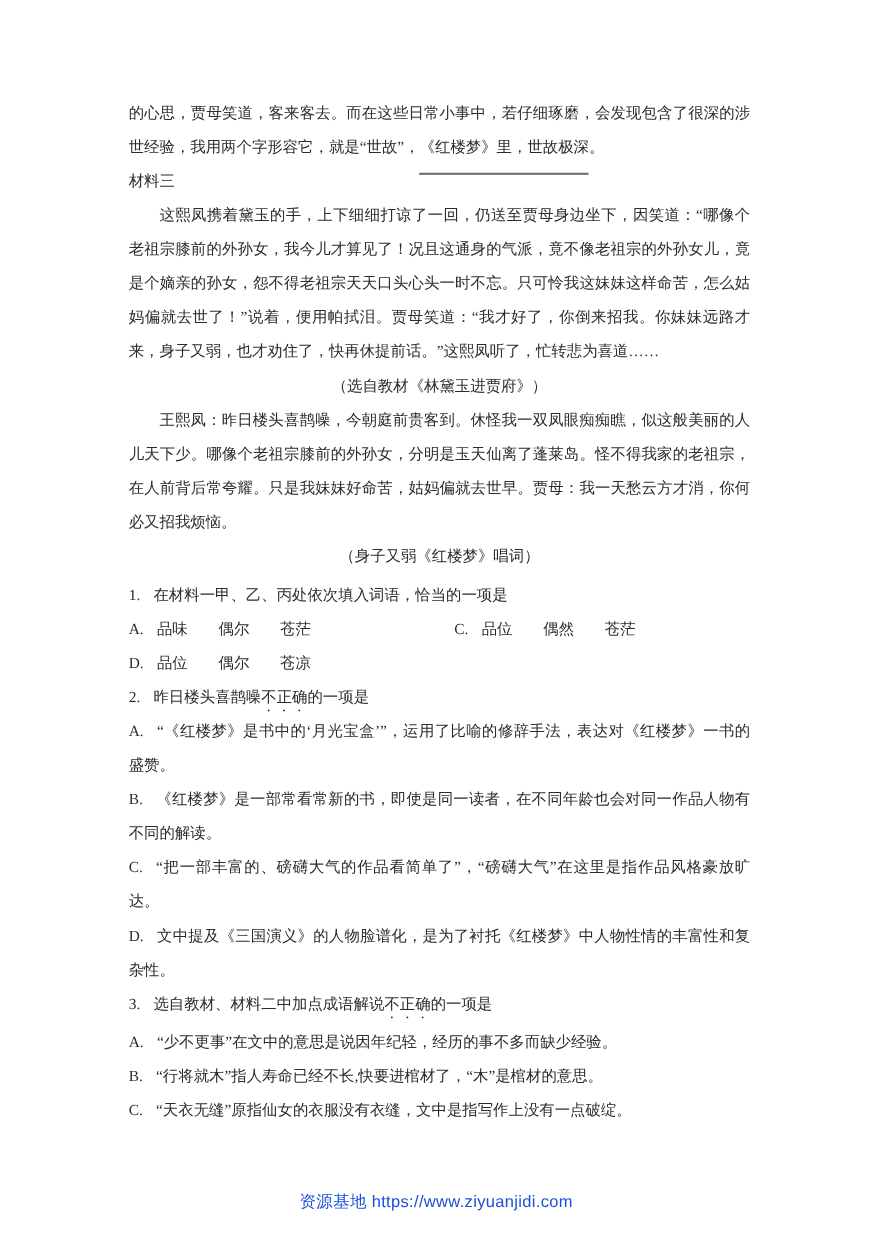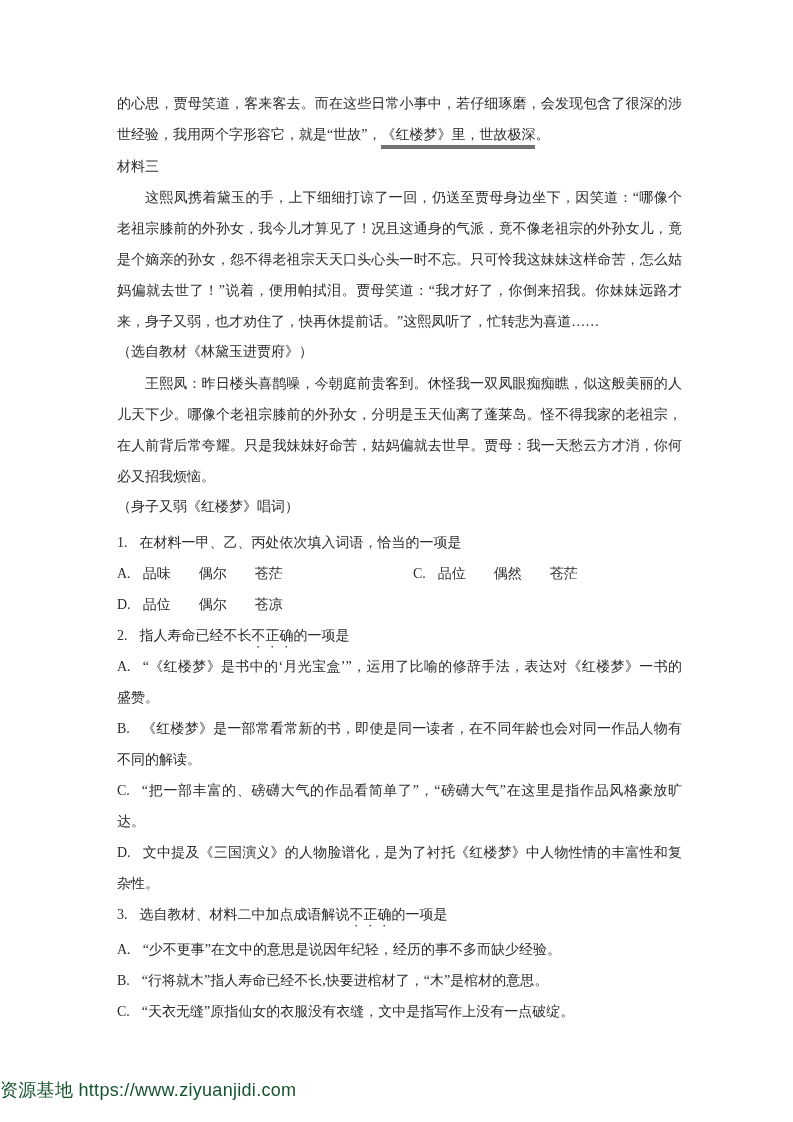--- a/index.html
+++ b/index.html
@@ -20,47 +20,46 @@
     position: absolute;
     left: 117px;
     top: 88px;
     width: 565px;
     font-size: 14px;
     line-height: 31px;
     text-align: justify;
   }
   .content p { margin: 0; padding: 0; }
   .indent { text-indent: 2em; }
-  .right { text-align: left; font-family: Liberation Mono, monospace; }
+  .right { text-align: center; }
   .underlined {
-    border-bottom: 4px solid #737373;
-    padding-bottom: 2px;
-    font-family: Liberation Mono, monospace;
+    border-bottom: 2px solid #737373;
+    padding-bottom: 15px;
   }
   .em-dots {
     -webkit-text-emphasis: filled dot #2b2b2b;
     -webkit-text-emphasis-position: under right;
     text-emphasis: filled dot #2b2b2b;
     text-emphasis-position: under right;
   }
   .q-num { margin-right: 12px; }
   .mt4 { margin-top: 4px !important; }
   .opt-grid {
     display: grid;
     grid-template-columns: 296px 1fr;
   }
   .footer {
     position: absolute;
     left: 0;
     width: 100%;
     bottom: 20px;
-    text-align: left;
+    text-align: center;
     font-family: "Liberation Sans", "DejaVu Sans", sans-serif;
-    font-size: 18px;
-    color: #14532d;
+    font-size: 15px;
+    color: #1d4ed8;
     letter-spacing: 0.3px;
   }
 </style>
 </head>
 <body>
 
 <div class="page">
   <div class="content">
 
     <p><span>的心思，贾母笑道，客来客去。而在这些日常小事中，若仔细琢磨，会发现包含了很深的涉世经验，我用两个字形容它，就是“世故”，</span><span class="underlined">《红楼梦》里，世故极深</span><span>。</span></p>
@@ -76,21 +75,21 @@
     <p class="right">（身子又弱《红楼梦》唱词）</p>
 
     <p class="mt4"><span class="q-num">1.</span><span>在材料一甲、乙、丙处依次填入词语，恰当的一项是</span></p>
 
     <div class="opt-grid">
       <p><span class="q-num">A.</span><span>品味　　偶尔　　苍茫</span></p>
       <p><span class="q-num">C.</span><span>品位　　偶然　　苍茫</span></p>
       <p><span class="q-num">D.</span><span>品位　　偶尔　　苍凉</span></p>
     </div>
 
-    <p><span class="q-num">2.</span><span>指人寿命已经不长</span><span class="em-dots">不正确</span><span>的一项是</span></p>
+    <p><span class="q-num">2.</span><span>昨日楼头喜鹊噪</span><span class="em-dots">不正确</span><span>的一项是</span></p>
 
     <p><span class="q-num">A.</span><span>“《红楼梦》是书中的‘月光宝盒’”，运用了比喻的修辞手法，表达对《红楼梦》一书的盛赞。</span></p>
     <p><span class="q-num">B.</span><span>《红楼梦》是一部常看常新的书，即使是同一读者，在不同年龄也会对同一作品人物有不同的解读。</span></p>
     <p><span class="q-num">C.</span><span>“把一部丰富的、磅礴大气的作品看简单了”，“磅礴大气”在这里是指作品风格豪放旷达。</span></p>
     <p><span class="q-num">D.</span><span>文中提及《三国演义》的人物脸谱化，是为了衬托《红楼梦》中人物性情的丰富性和复杂性。</span></p>
 
     <p><span class="q-num">3.</span><span>选自教材、材料二中加点成语解说</span><span class="em-dots">不正确</span><span>的一项是</span></p>
 
     <p class="mt4"><span class="q-num">A.</span><span>“少不更事”在文中的意思是说因年纪轻，经历的事不多而缺少经验。</span></p>
     <p><span class="q-num">B.</span><span>“行将就木”指人寿命已经不长,快要进棺材了，“木”是棺材的意思。</span></p>

